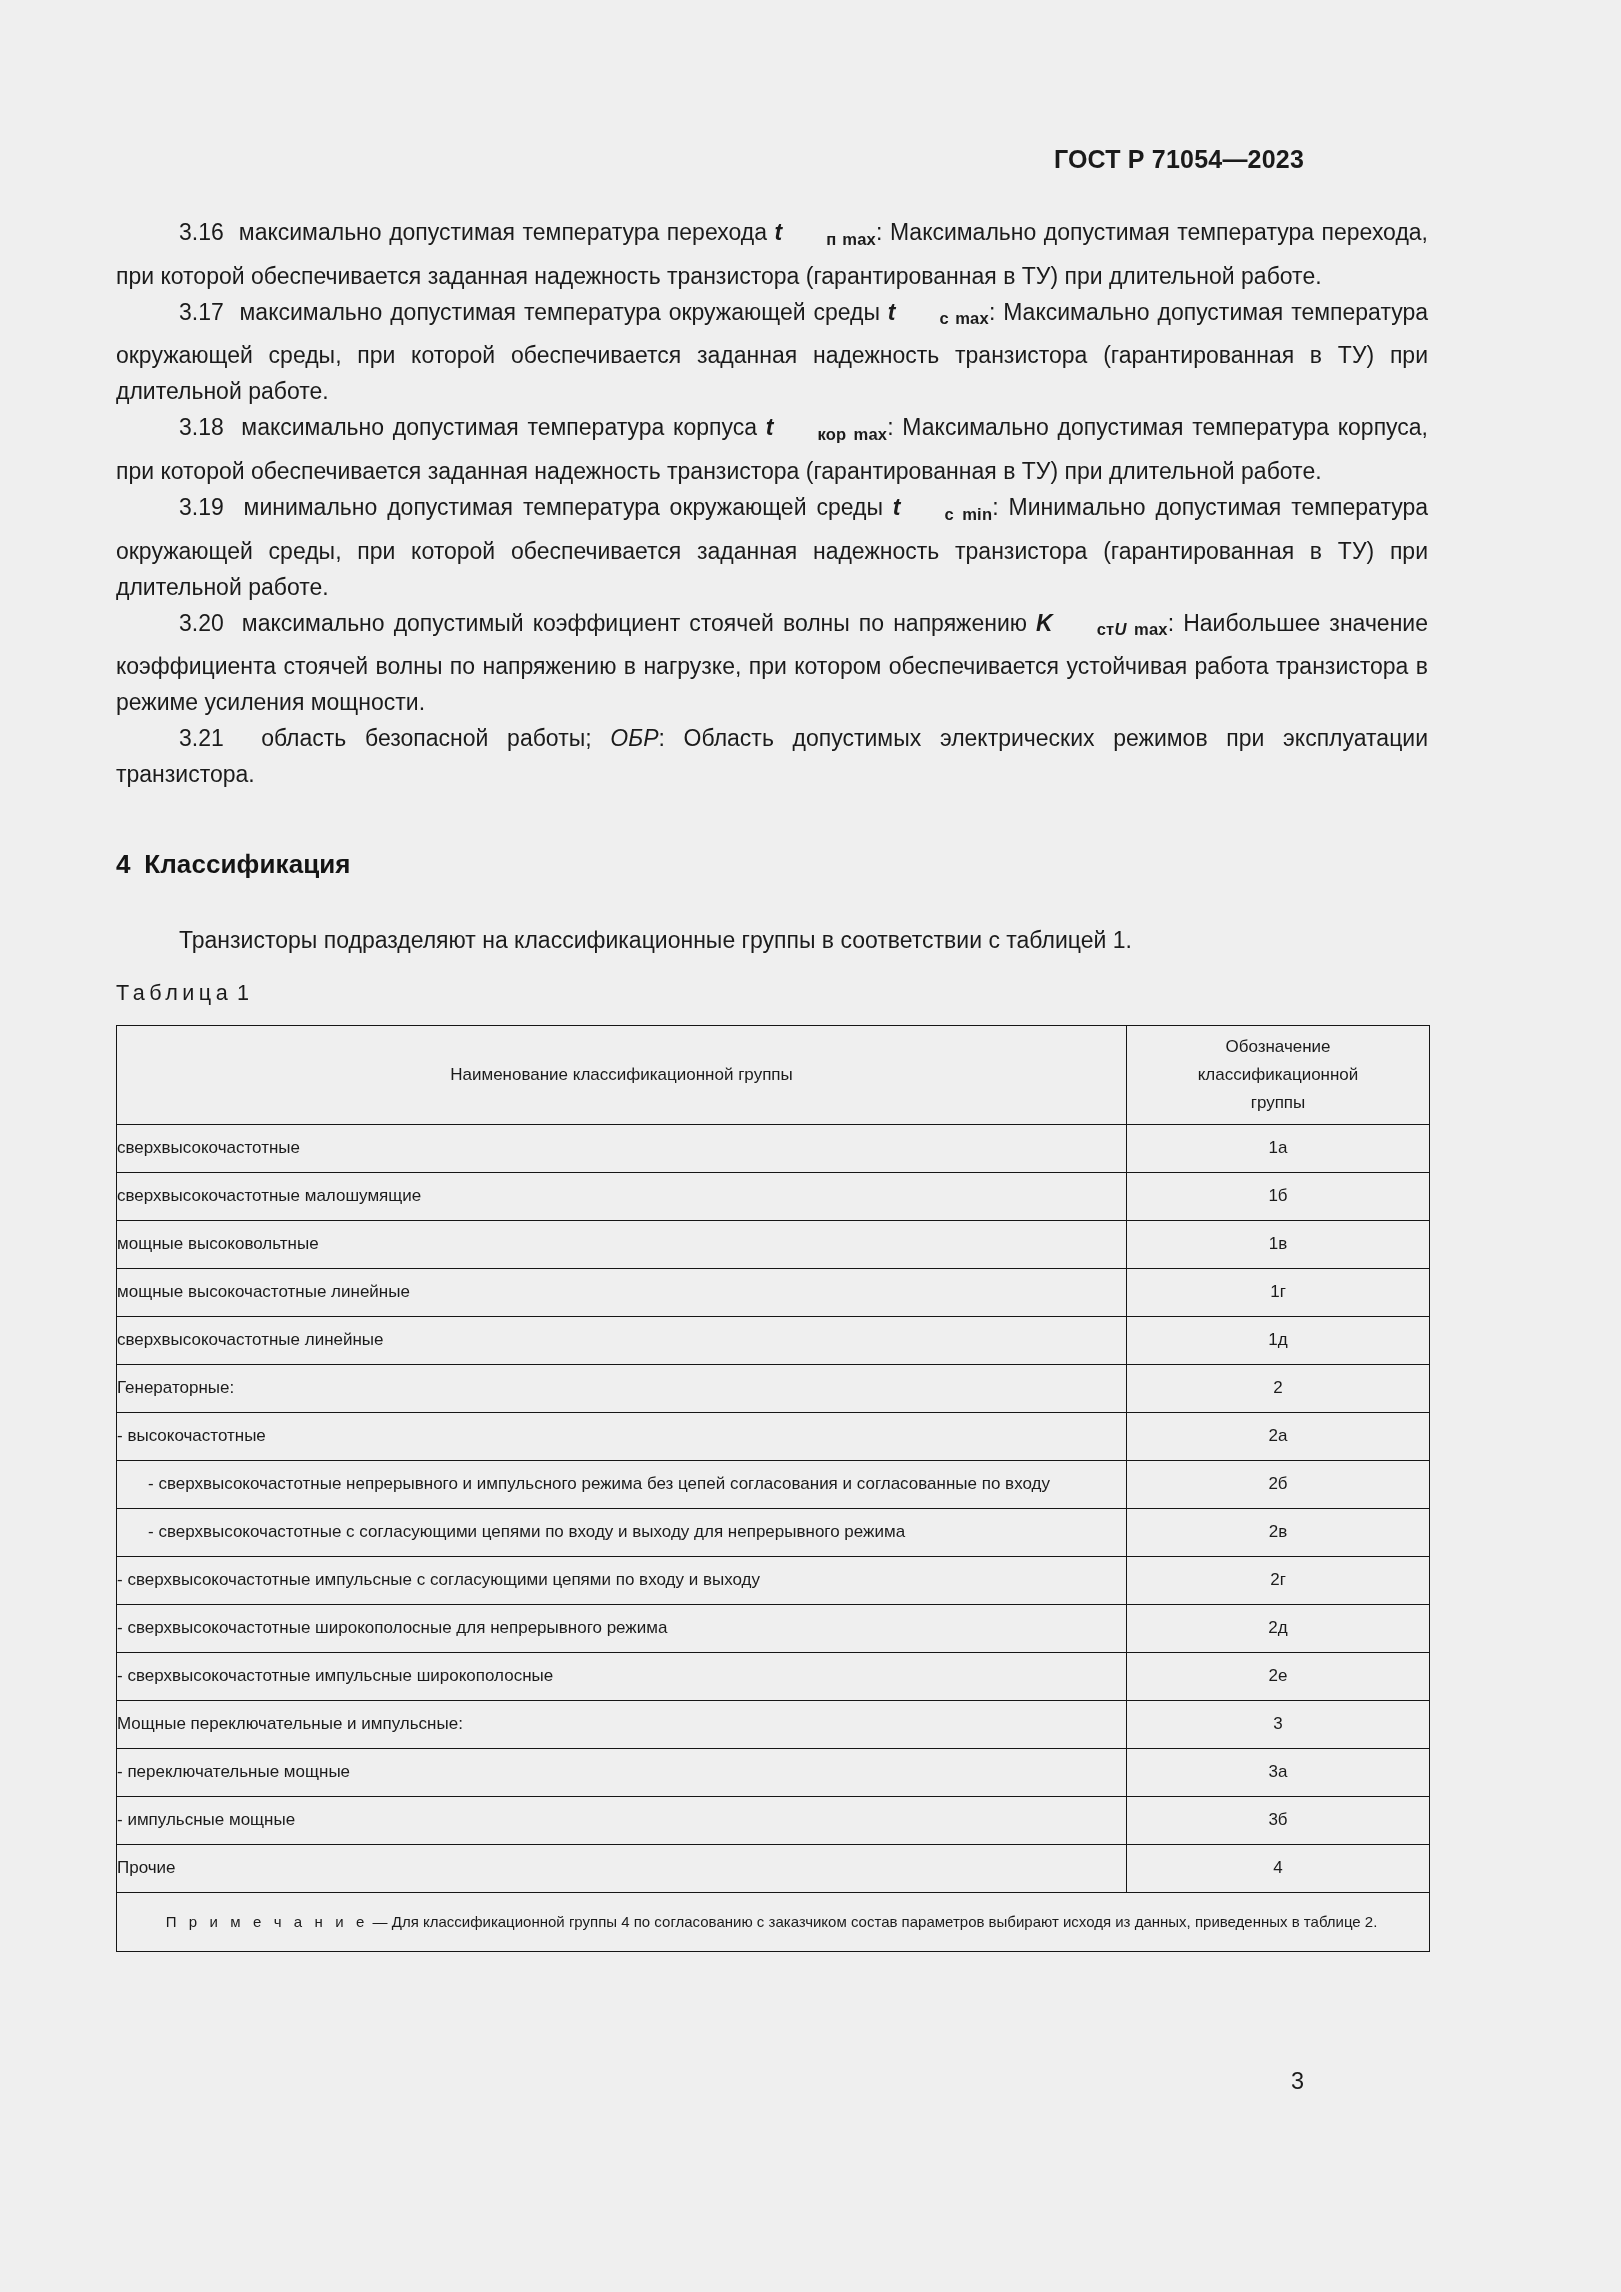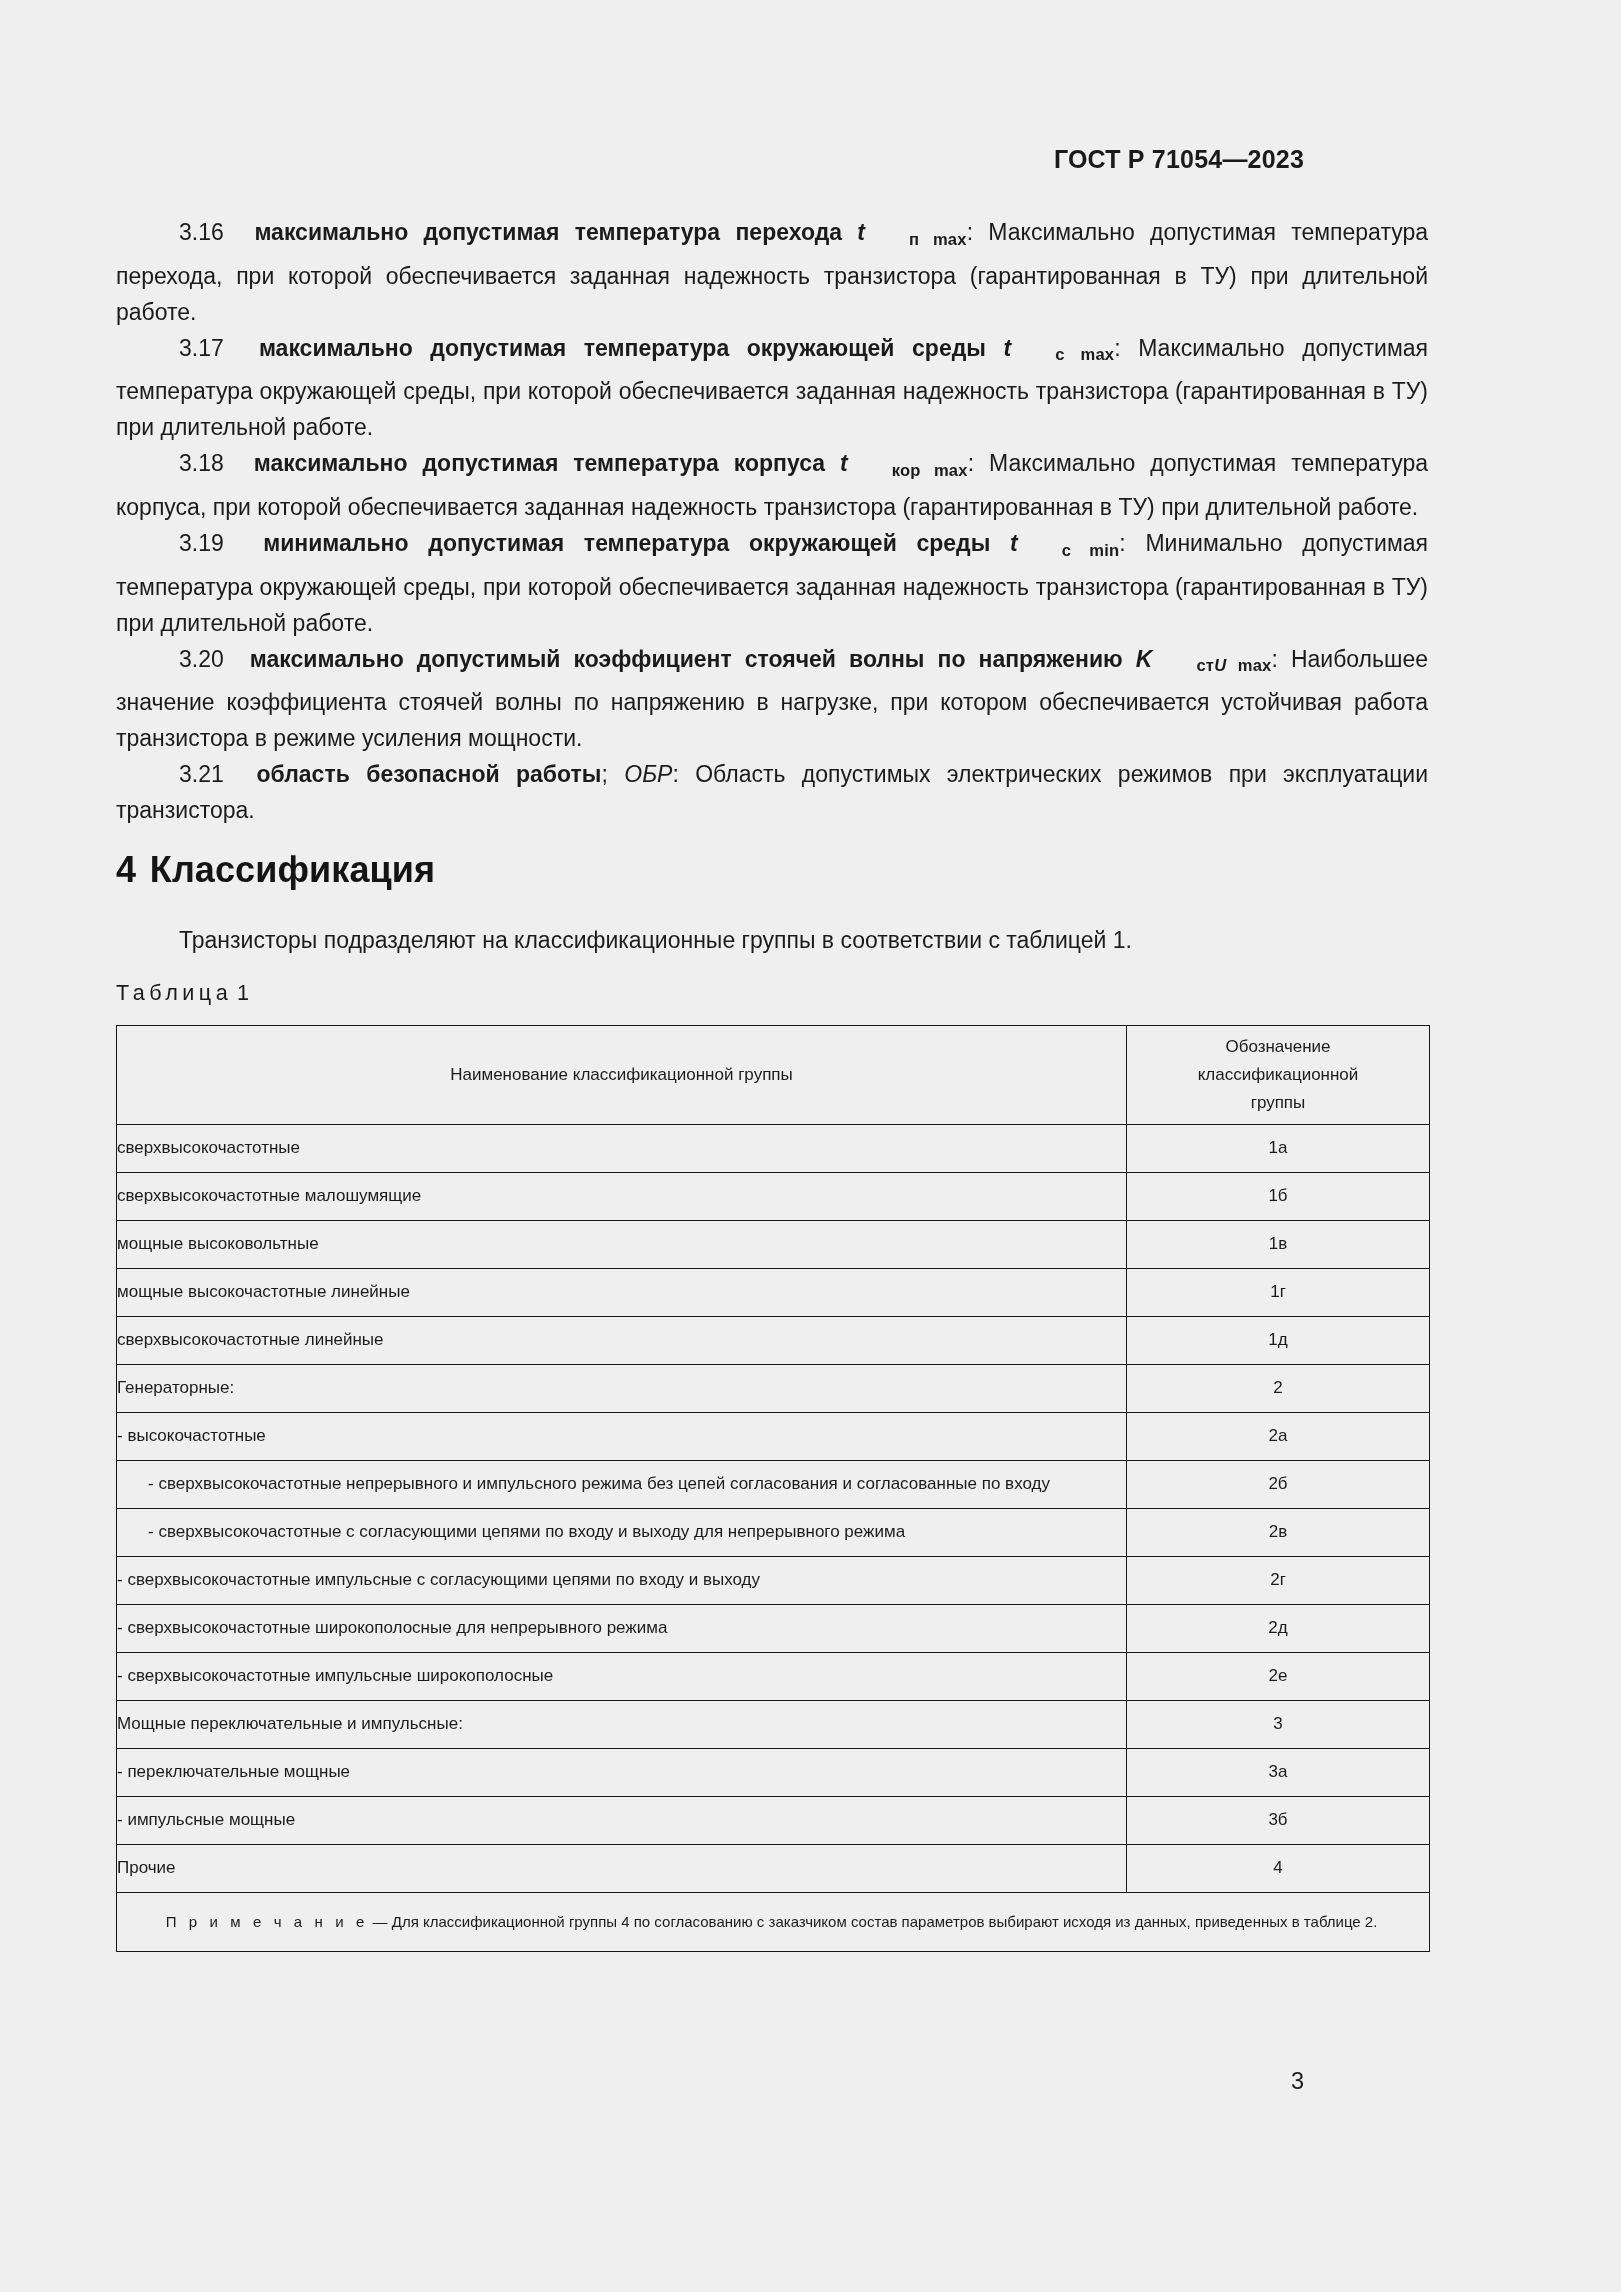--- a/index.html
+++ b/index.html
@@ -48,21 +48,21 @@
     margin: 0;
     font-size: 23px;
     line-height: 36px;
     text-align: justify;
     text-indent: 63px;
     color: #1b1b1b;
     hyphens: manual;
   }
 
   .term {
-    font-weight: bold;
+    font-weight: normal;
   }
   .sym {
     font-style: italic;
     font-weight: bold;
   }
   .sym-sub {
     font-style: normal;
     font-weight: bold;
     font-size: 0.72em;
     vertical-align: -0.28em;
@@ -74,21 +74,21 @@
   }
   .abbr-ital {
     font-style: italic;
   }
 
   
   .sec-heading {
     position: absolute;
     top: 849px;
     left: 116px;
-    font-size: 36px;
+    font-size: 26px;
     font-weight: bold;
     color: #141414;
     letter-spacing: 0.1px;
   }
   .sec-heading .num {
     margin-right: 13.7px;
   }
 
   .intro-line {
     position: absolute;

